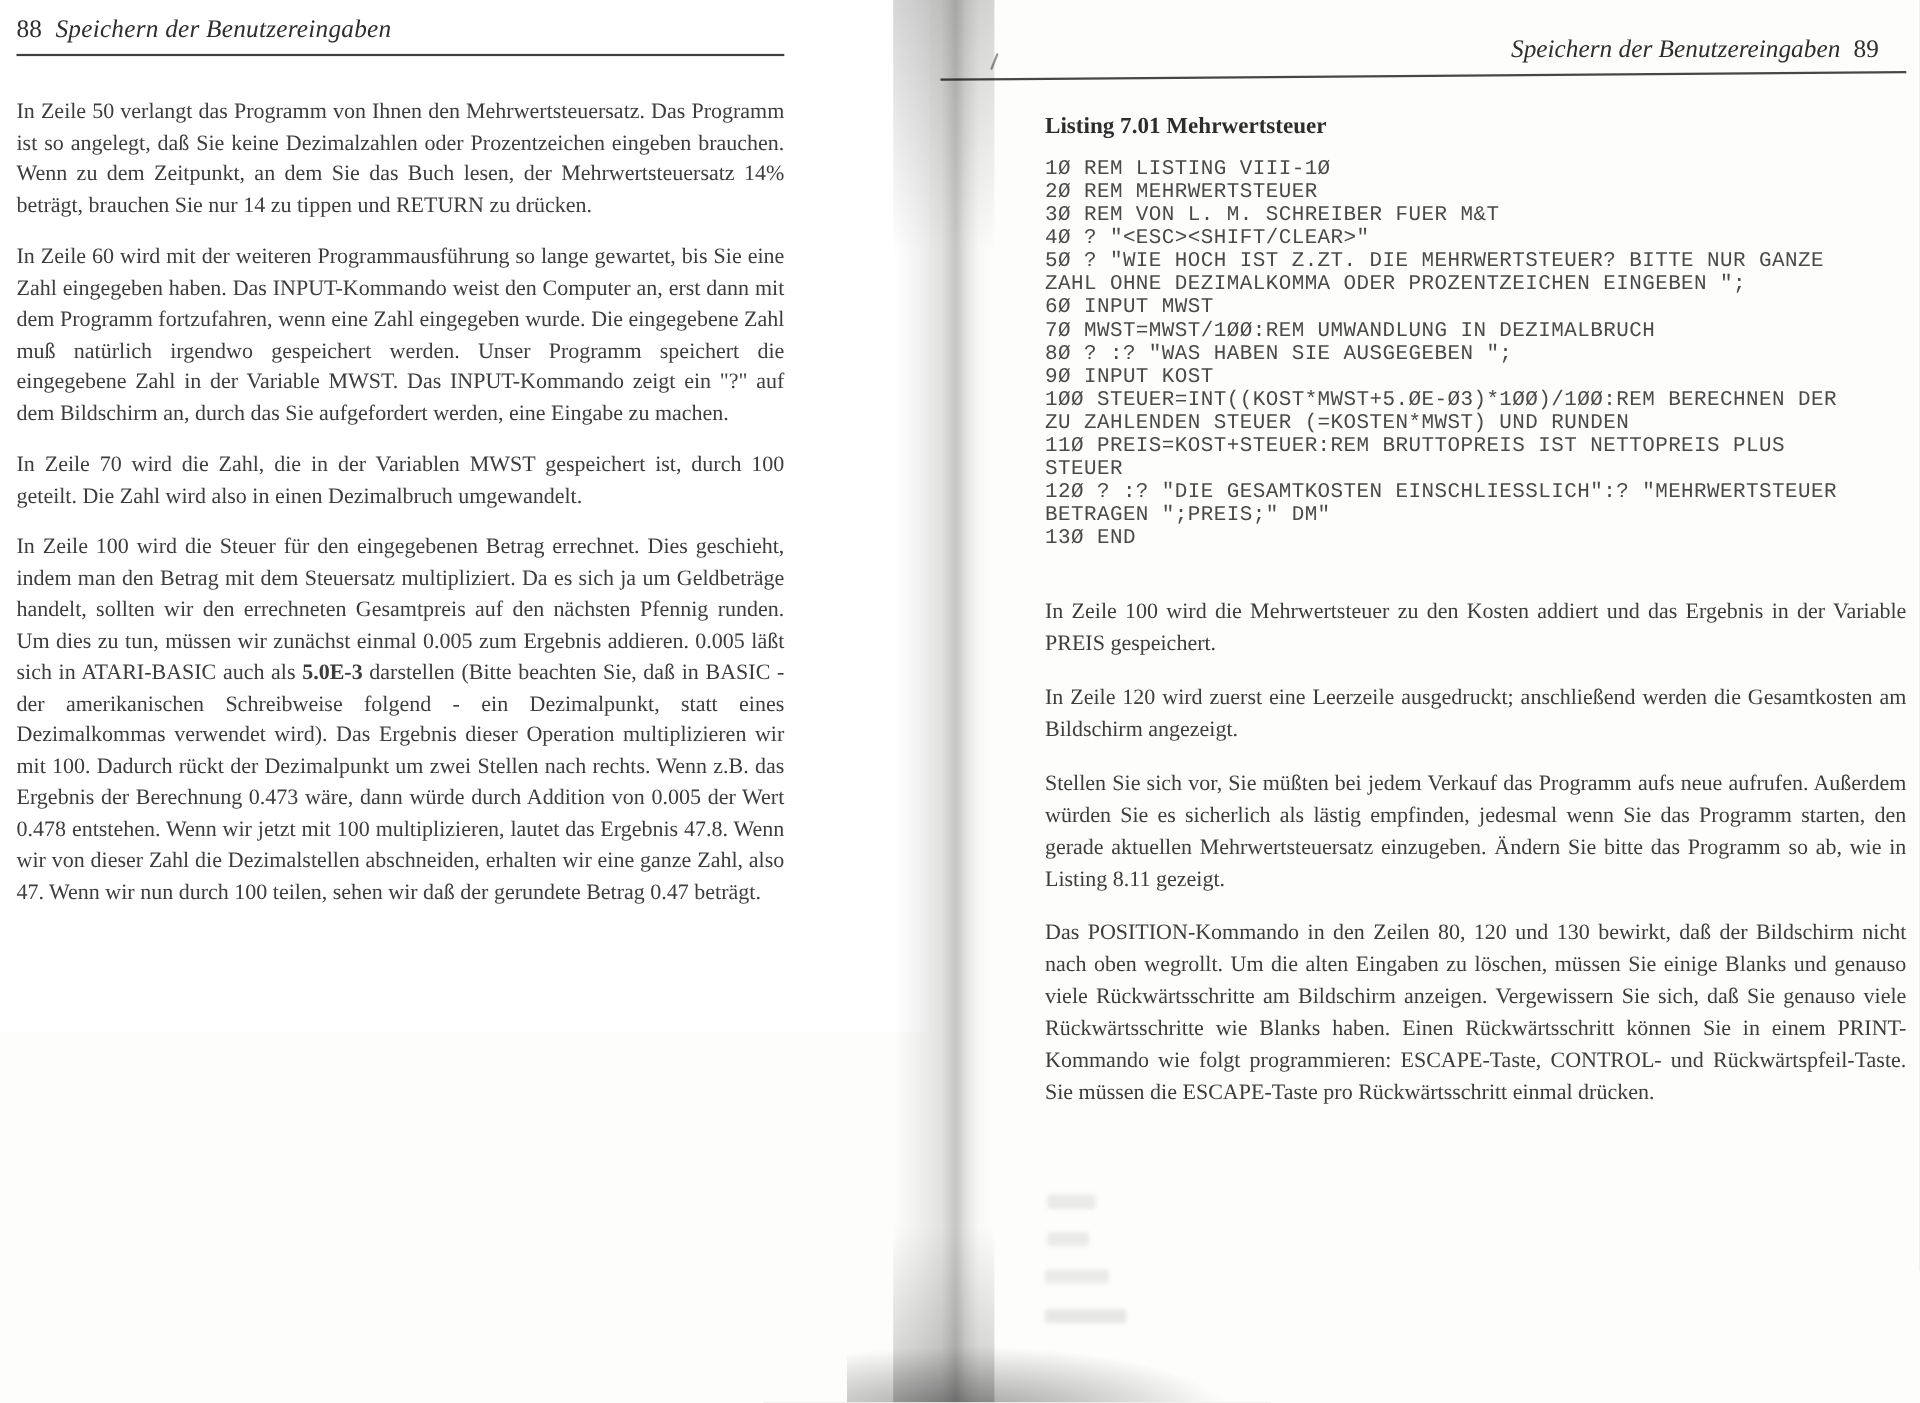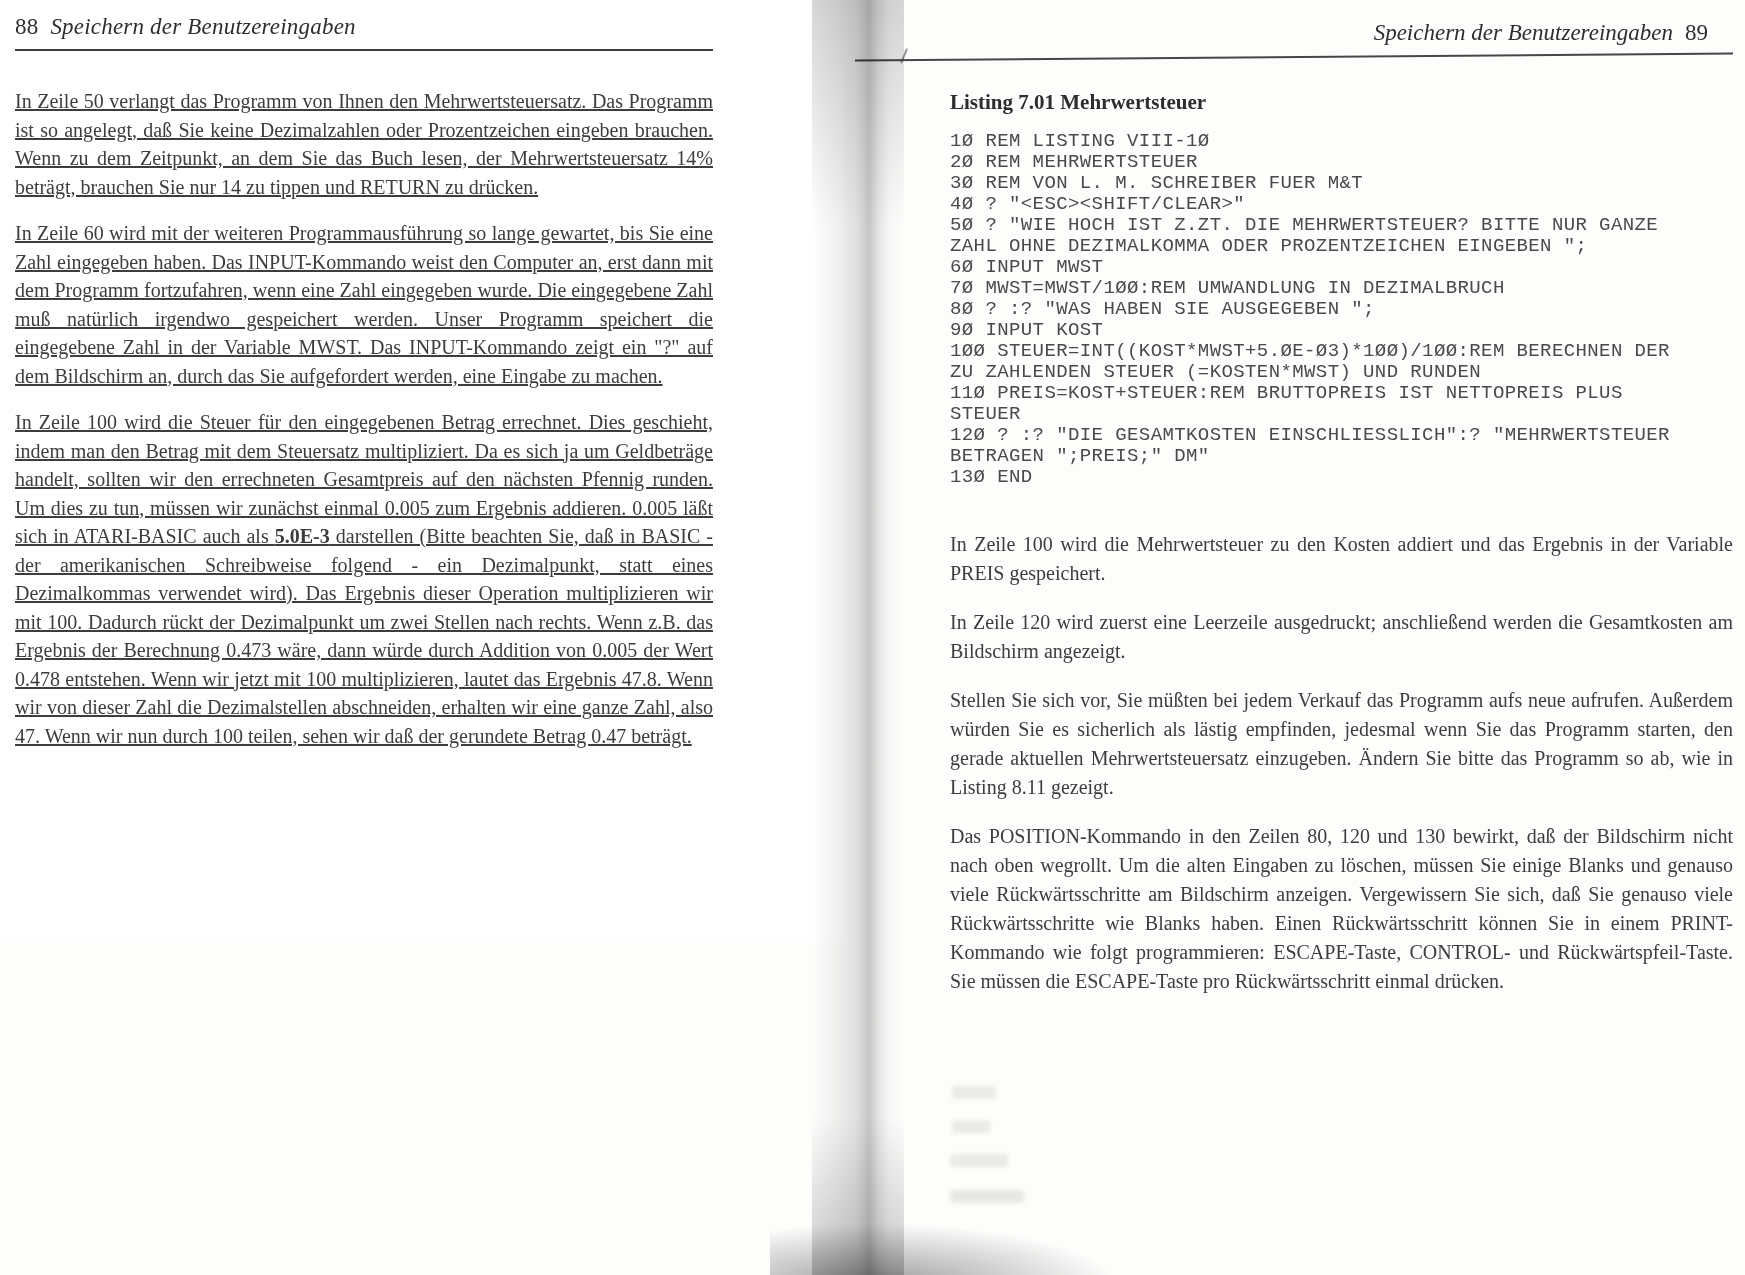--- a/index.html
+++ b/index.html
@@ -36,21 +36,21 @@
     margin-top: 9px;
   }
   .left-page .page-body {
     width: 698px;
     margin-top: 36px;
     font-size: 20px;
     line-height: 28.5px;
     text-align: justify;
     hyphens: auto;
   }
-  .page-body p { margin: 0 0 18px 0; text-decoration: underline; }
+  .page-body p { margin: 0 0 18px 0; }
   .page-body b { font-weight: bold; }
 
   
   .gutter {
     position: absolute;
     left: 812px; top: 0;
     width: 92px; height: 1275px;
     background: linear-gradient(90deg,
       rgba(0,0,0,0.00) 0%,
       rgba(0,0,0,0.05) 25%,
@@ -85,21 +85,21 @@
     left: 903px; top: 48px;
     width: 2px; height: 16px;
     background: rgba(60,60,60,0.55);
     transform: rotate(22deg);
     border-radius: 1px;
   }
 
   
   .right-page {
     position: absolute;
-    left: 845px; top: 0;
+    left: 845px; top: 12px;
     width: 900px; height: 1170px;
     background: transparent;
     box-sizing: border-box;
     padding: 20px 0 0 0;
   }
   .right-page .page-header {
     width: 875px;
     text-align: right;
     font-size: 23px;
     color: #2e2e2e;
@@ -162,20 +162,21 @@
 <div class="scan">
 
   <section class="left-page">
     <header class="page-header">
       <span class="pagenum">88</span><span class="running-title">Speichern der Benutzereingaben</span>
     </header>
     <div class="rule"></div>
     <div class="page-body">
       <p>In Zeile 50 verlangt das Programm von Ihnen den Mehrwertsteuersatz. Das Programm ist so angelegt, daß Sie keine Dezimalzahlen oder Prozentzeichen eingeben brauchen. Wenn zu dem Zeitpunkt, an dem Sie das Buch lesen, der Mehrwertsteuersatz 14% beträgt, brauchen Sie nur 14 zu tippen und RETURN zu drücken.</p>
       <p>In Zeile 60 wird mit der weiteren Programmausführung so lange gewartet, bis Sie eine Zahl eingegeben haben. Das INPUT-Kommando weist den Computer an, erst dann mit dem Programm fortzufahren, wenn eine Zahl eingegeben wurde. Die eingegebene Zahl muß natürlich irgendwo gespeichert werden. Unser Programm speichert die eingegebene Zahl in der Variable MWST. Das INPUT-Kommando zeigt ein "?" auf dem Bildschirm an, durch das Sie aufgefordert werden, eine Eingabe zu machen.</p>
+      <p>In Zeile 70 wird die Zahl, die in der Variablen MWST gespeichert ist, durch 100 geteilt. Die Zahl wird also in einen Dezimalbruch umgewandelt.</p>
       <p><span>In Zeile 100 wird die Steuer für den eingegebenen Betrag errechnet. Dies geschieht, indem man den Betrag mit dem Steuersatz multipliziert. Da es sich ja um Geldbeträge handelt, sollten wir den errechneten Gesamtpreis auf den nächsten Pfennig runden. Um dies zu tun, müssen wir zunächst einmal 0.005 zum Ergebnis addieren. 0.005 läßt sich in ATARI-BASIC auch als </span><b>5.0E-3</b><span> darstellen (Bitte beachten Sie, daß in BASIC - der amerikanischen Schreibweise folgend - ein Dezimalpunkt, statt eines Dezimalkommas verwendet wird). Das Ergebnis dieser Operation multiplizieren wir mit 100. Dadurch rückt der Dezimalpunkt um zwei Stellen nach rechts. Wenn z.B. das Ergebnis der Berechnung 0.473 wäre, dann würde durch Addition von 0.005 der Wert 0.478 entstehen. Wenn wir jetzt mit 100 multiplizieren, lautet das Ergebnis 47.8. Wenn wir von dieser Zahl die Dezimalstellen abschneiden, erhalten wir eine ganze Zahl, also 47. Wenn wir nun durch 100 teilen, sehen wir daß der gerundete Betrag 0.47 beträgt.</span></p>
     </div>
   </section>
 
   <section class="right-page">
     <header class="page-header">
       <span class="running-title">Speichern der Benutzereingaben</span><span class="pagenum">89</span>
     </header>
     <div class="rule"></div>
     <div class="right-content">

